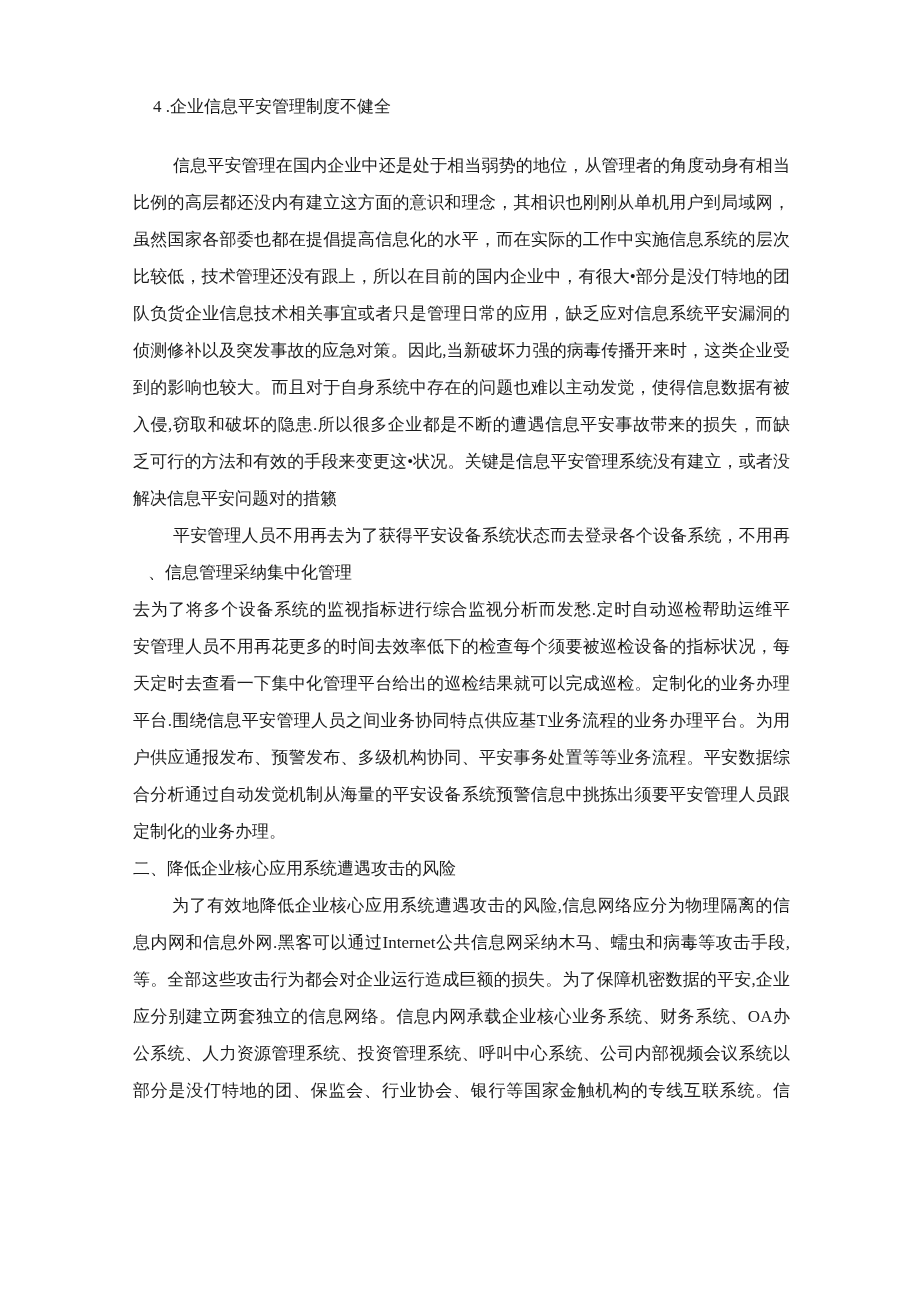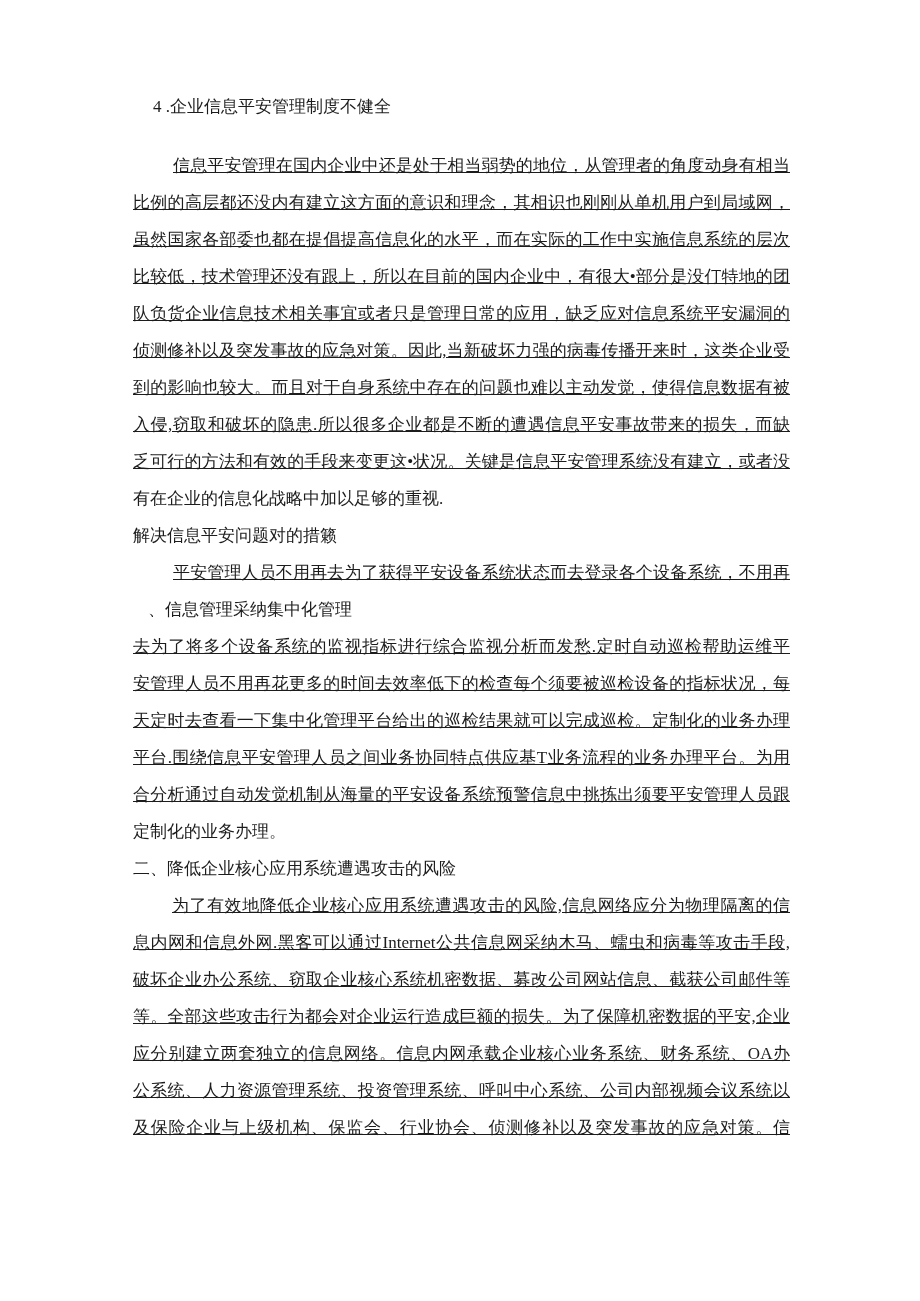--- a/index.html
+++ b/index.html
@@ -30,53 +30,51 @@
     text-align: left;
     white-space: nowrap;
     overflow: visible;
   }
   .line.stretch {
     white-space: normal;
     text-align: justify;
     text-align-last: justify;
     text-justify: inter-character;
     overflow: hidden;
-    text-decoration: underline;
   }
   .line.gap-after {
     margin-bottom: 22px;
   }
 </style>
 </head>
 <body>
 
 <div class="page">
   <div class="text-area" id="text-area">
       <div class="line gap-after" style="text-indent: 20px;">4 .企业信息平安管理制度不健全</div>
       <div class="line stretch" style="text-indent: 40px;">信息平安管理在国内企业中还是处于相当弱势的地位，从管理者的角度动身有相当</div>
       <div class="line stretch">比例的高层都还没内有建立这方面的意识和理念，其相识也刚刚从单机用户到局域网，</div>
       <div class="line stretch">虽然国家各部委也都在提倡提高信息化的水平，而在实际的工作中实施信息系统的层次</div>
       <div class="line stretch">比较低，技术管理还没有跟上，所以在目前的国内企业中，有很大•部分是没仃特地的团</div>
       <div class="line stretch">队负货企业信息技术相关事宜或者只是管理日常的应用，缺乏应对信息系统平安漏洞的</div>
       <div class="line stretch">侦测修补以及突发事故的应急对策。因此,当新破坏力强的病毒传播开来时，这类企业受</div>
       <div class="line stretch">到的影响也较大。而且对于自身系统中存在的问题也难以主动发觉，使得信息数据有被</div>
       <div class="line stretch">入侵,窃取和破坏的隐患.所以很多企业都是不断的遭遇信息平安事故带来的损失，而缺</div>
       <div class="line stretch">乏可行的方法和有效的手段来变更这•状况。关键是信息平安管理系统没有建立，或者没</div>
-      <div class="line">有在企业的信息化战略中加以足够的重视.</div>
       <div class="line">解决信息平安问题对的措籁</div>
       <div class="line stretch" style="text-indent: 40px;">平安管理人员不用再去为了获得平安设备系统状态而去登录各个设备系统，不用再</div>
       <div class="line" style="text-indent: 15px;">、信息管理采纳集中化管理</div>
       <div class="line stretch">去为了将多个设备系统的监视指标进行综合监视分析而发愁.定时自动巡检帮助运维平</div>
       <div class="line stretch">安管理人员不用再花更多的时间去效率低下的检查每个须要被巡检设备的指标状况，每</div>
       <div class="line stretch">天定时去查看一下集中化管理平台给出的巡检结果就可以完成巡检。定制化的业务办理</div>
       <div class="line stretch">平台.围绕信息平安管理人员之间业务协同特点供应基T业务流程的业务办理平台。为用</div>
+      <div class="line stretch">户供应通报发布、预警发布、多级机构协同、平安事务处置等等业务流程。平安数据综</div>
       <div class="line stretch">合分析通过自动发觉机制从海量的平安设备系统预警信息中挑拣出须要平安管理人员跟</div>
       <div class="line">定制化的业务办理。</div>
       <div class="line">二、降低企业核心应用系统遭遇攻击的风险</div>
       <div class="line stretch" style="text-indent: 39px;">为了有效地降低企业核心应用系统遭遇攻击的风险,信息网络应分为物理隔离的信</div>
       <div class="line stretch">息内网和信息外网.黑客可以通过Internet公共信息网采纳木马、蠕虫和病毒等攻击手段,</div>
-      <div class="line stretch">破坏企业办公系统、窃取企业核心系统机密数据、募改公司网站信息、截获公司邮件等</div>
       <div class="line stretch">等。全部这些攻击行为都会对企业运行造成巨额的损失。为了保障机密数据的平安,企业</div>
       <div class="line stretch">应分别建立两套独立的信息网络。信息内网承载企业核心业务系统、财务系统、OA办</div>
       <div class="line stretch">公系统、人力资源管理系统、投资管理系统、呼叫中心系统、公司内部视频会议系统以</div>
-      <div class="line stretch">及保险企业与上级机构、保监会、行业协会、侦测修补以及突发事故的应急对策。信</div>
+      <div class="line stretch">部分是没仃特地的团、保监会、行业协会、银行等国家金触机构的专线互联系统。信</div>
     </div>
 </div>
 
 </body></html>

